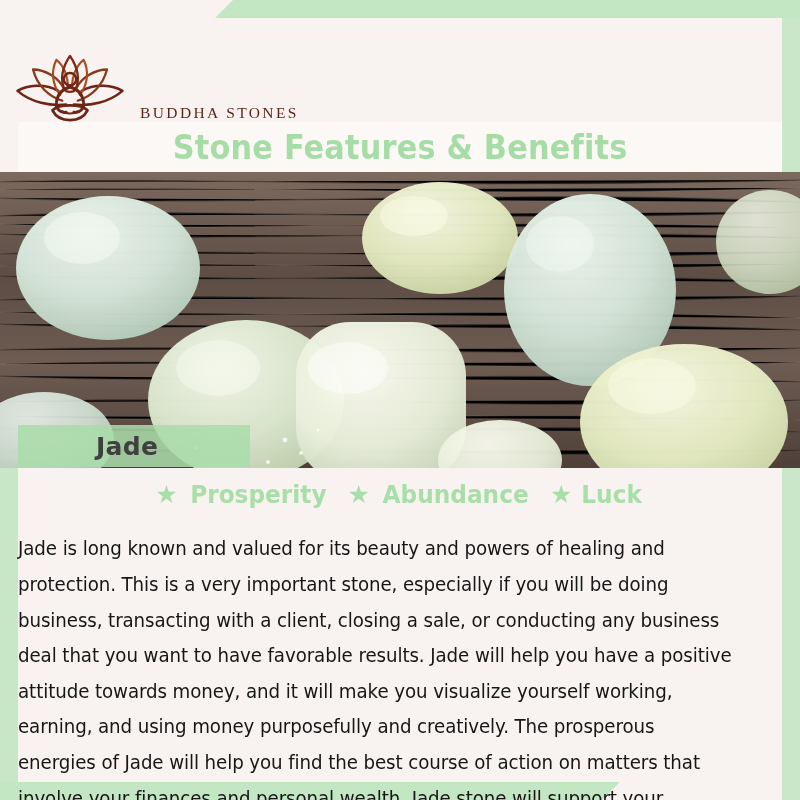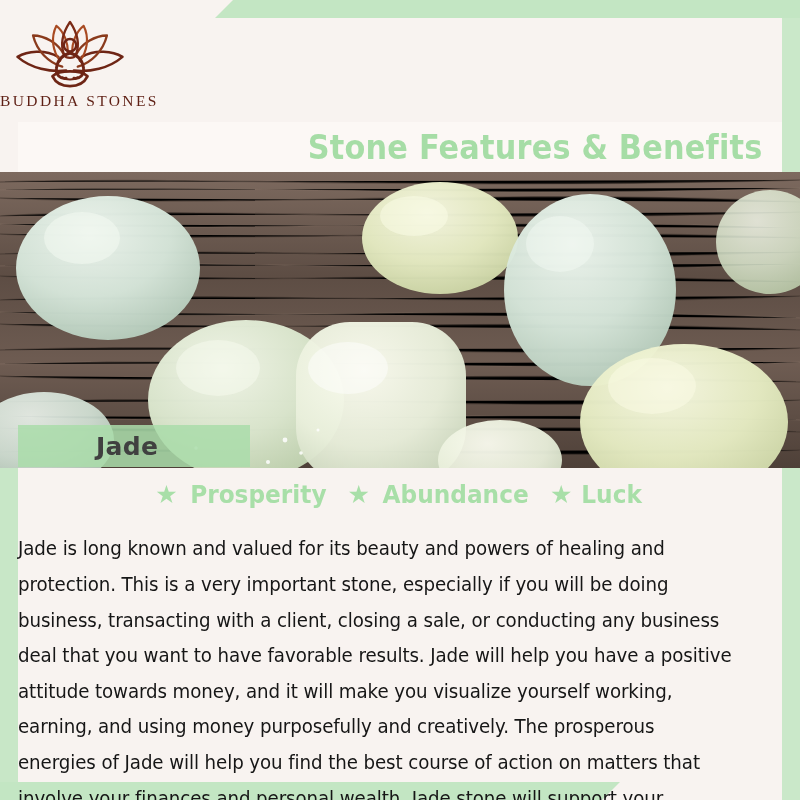--- a/index.html
+++ b/index.html
@@ -54,22 +54,22 @@
   }
 
   
   #logo-block {
     position: absolute;
     top: 18px;
     left: 0;
     width: 800px;
     height: 104px;
     display: flex;
-    flex-direction: column;
-    align-items: flex-start;
+    flex-direction: row;
+    align-items: flex-end;
     justify-content: flex-start;
   }
   #logo-mark {
     width: 140px;
     height: 70px;
     display: block;
   }
   #brand-name {
     margin-top: 4px;
     font-family: "Liberation Serif", serif;
@@ -82,21 +82,21 @@
   
   #title-band {
     position: absolute;
     top: 122px;
     left: 18px;
     width: 764px;
     height: 50px;
     background: #FCF8F5;
     display: flex;
     align-items: center;
-    justify-content: flex-end;
+    justify-content: center;
   }
   #page-title {
     font-family: "DejaVu Sans", sans-serif;
     font-weight: bold;
     font-size: 33px;
     color: #A6DDA6;
     letter-spacing: 0.2px;
     transform: scaleX(0.92);
     white-space: nowrap;
   }

